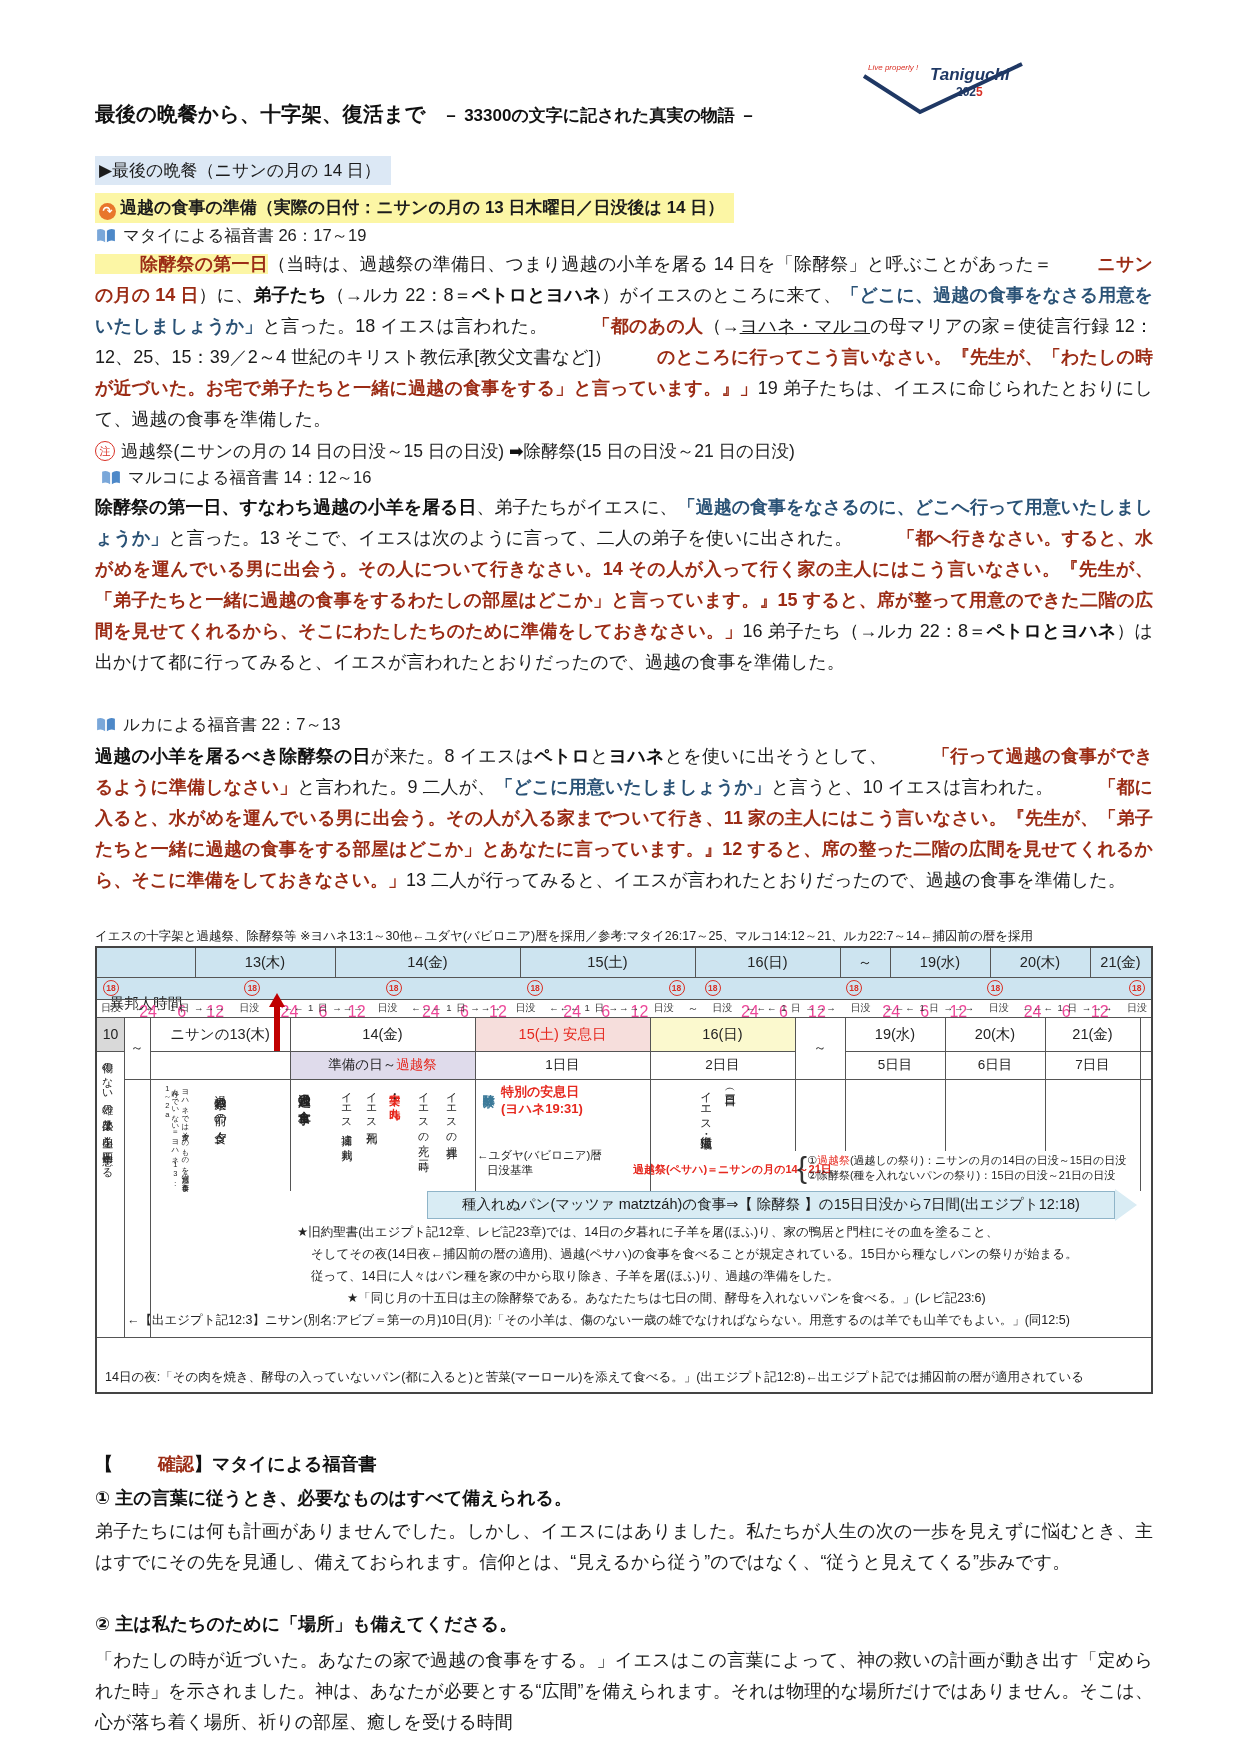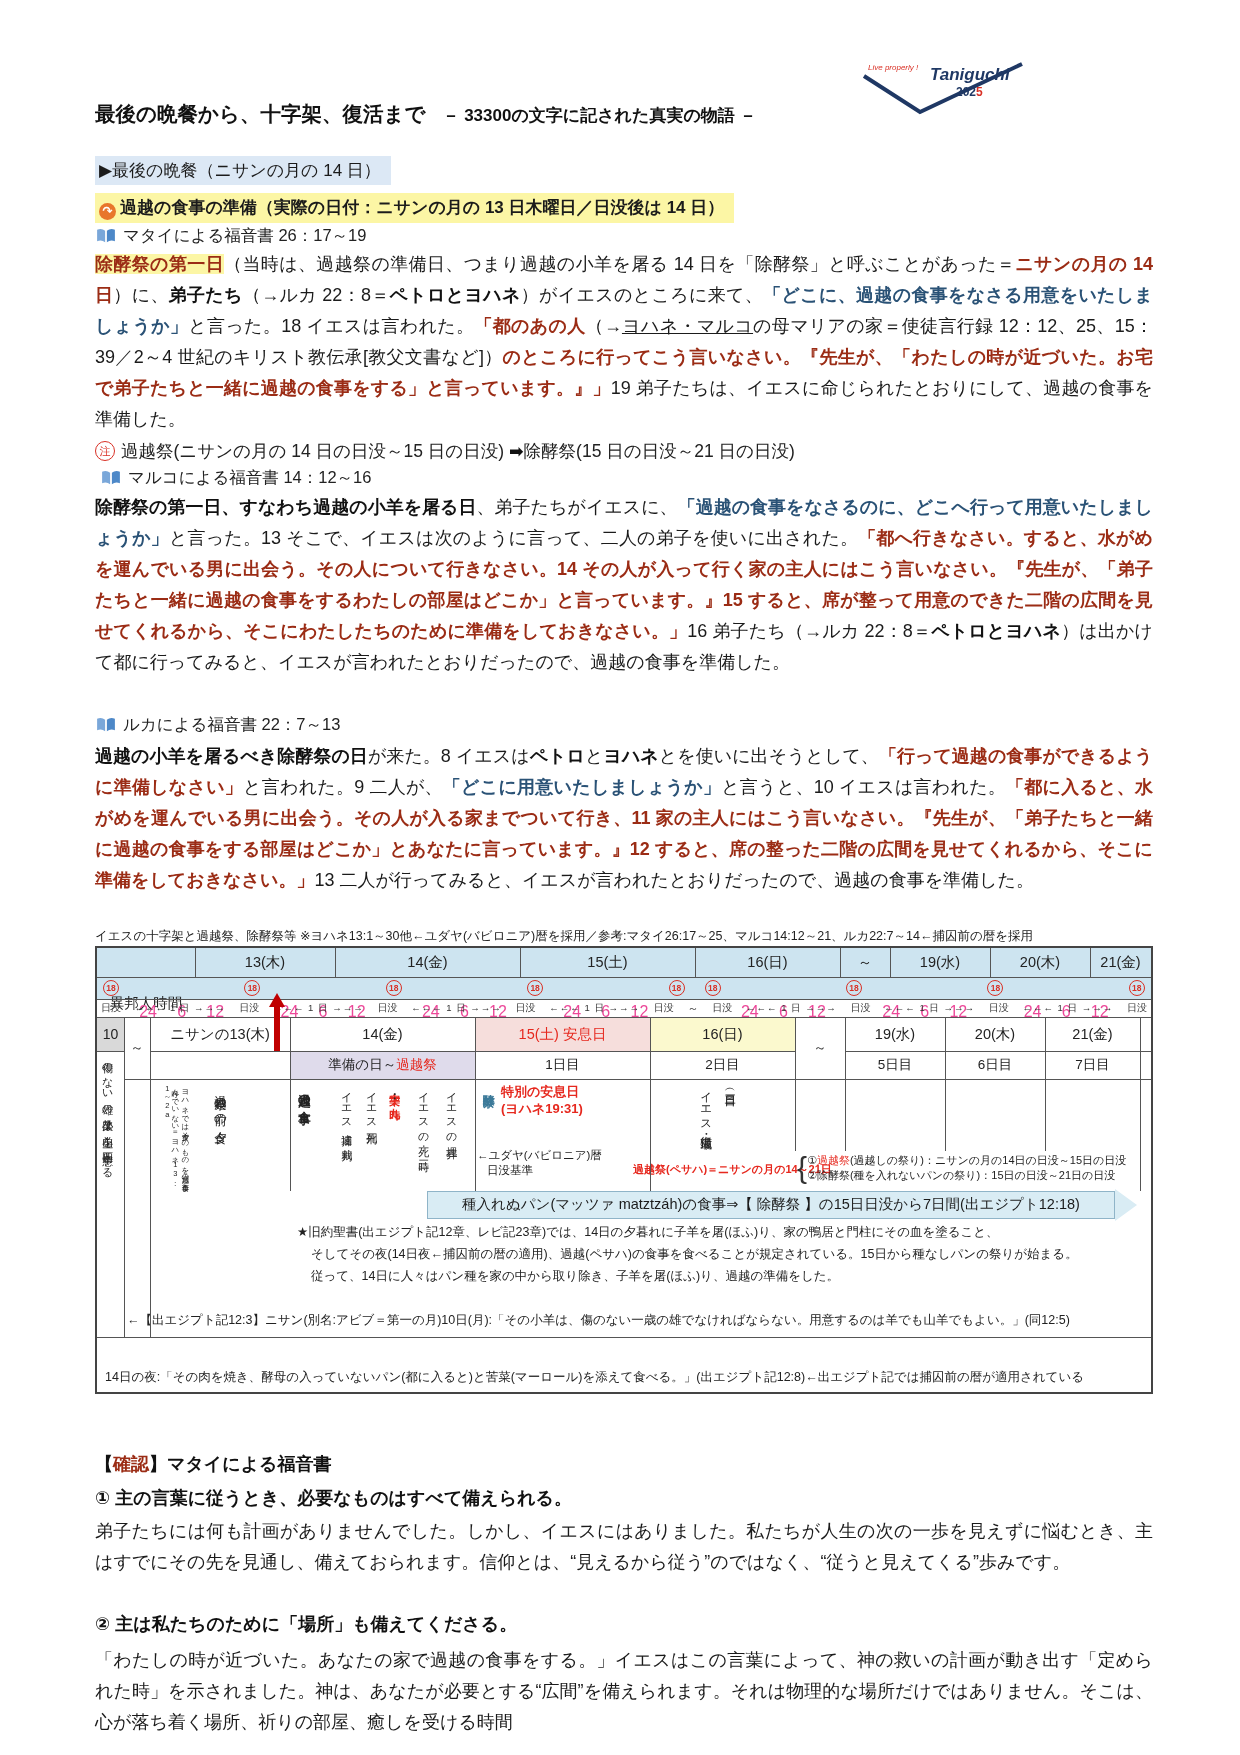--- a/index.html
+++ b/index.html
@@ -1,19 +1,19 @@
 <!DOCTYPE html>
 <html><head>
 <meta charset="utf-8">
 <style>
   html,body{margin:0;padding:0;background:#ffffff;}
   body{width:1240px;height:1755px;position:relative;font-family:"Liberation Sans","DejaVu Sans",sans-serif;color:#1b1b1b;}
   .abs{position:absolute;}
   
-  .r{color:#9B2C15;font-weight:bold;}
+  .r{color:#9B2C15;font-weight:bold;padding-left:45px;}
   .b{color:#2A5276;font-weight:bold;}
   .bk{font-weight:bold;color:#111;}
   .u{text-decoration:underline;}
   .hly{background:#FCF6A5;}
   .tr{color:#E6281E;}
   .para{width:1058px;font-size:18px;line-height:31px;text-align:justify;}
   .ref{display:flex;align-items:center;gap:6px;font-size:16.5px;color:#222;}
   .sechead{font-size:17px;padding:3px 10px 3px 4px;display:inline-block;}
   .title-l{font-size:20.5px;font-weight:bold;color:#111;text-align:right;}
   .title-s{font-size:17px;font-weight:bold;color:#111;}
@@ -222,20 +222,21 @@
         <span class="pnote-line" style="display:block;"><span>②除酵祭(種を入れないパンの祭り)：15日の日没～21日の日没</span></span>
       </span>
     </div>
 
     <div class="band" style="left:330px;top:243px;width:688px;height:28px;">種入れぬパン(マッツァ matztzáh)の食事⇒【 除酵祭 】の15日日没から7日間(出エジプト12:18)</div>
     <div class="band-head" style="left:1018px;top:241px;"></div>
 
     <div class="tline" style="left:200px;top:276px;">★旧約聖書(出エジプト記12章、レビ記23章)では、14日の夕暮れに子羊を屠(ほふ)り、家の鴨居と門柱にその血を塗ること、</div>
     <div class="tline" style="left:214px;top:298px;">そしてその夜(14日夜←捕囚前の暦の適用)、過越(ペサハ)の食事を食べることが規定されている。15日から種なしパンの祭りが始まる。</div>
     <div class="tline" style="left:214px;top:320px;">従って、14日に人々はパン種を家の中から取り除き、子羊を屠(ほふ)り、過越の準備をした。</div>
+    <div class="tline" style="left:250px;top:342px;">★「同じ月の十五日は主の除酵祭である。あなたたちは七日の間、酵母を入れないパンを食べる。」(レビ記23:6)</div>
     <div class="tline" style="left:30px;top:364px;">←【出エジプト記12:3】ニサン(別名:アビブ＝第一の月)10日(月):「その小羊は、傷のない一歳の雄でなければならない。用意するのは羊でも山羊でもよい。」(同12:5)</div>
 
     <div class="tline" style="left:8px;top:421px;">14日の夜:「その肉を焼き、酵母の入っていないパン(都に入ると)と苦菜(マーロール)を添えて食べる。」(出エジプト記12:8)←出エジプト記では捕囚前の暦が適用されている</div>
 
     <div class="hl" style="left:0;top:29px;width:1054px;"></div>
     <div class="hl" style="left:0;top:51px;width:1054px;"></div>
     <div class="hl" style="left:0;top:69px;width:1054px;"></div>
     <div class="hl" style="left:0;top:103px;width:27px;"></div>
     <div class="hl" style="left:53px;top:103px;width:645px;"></div>
     <div class="hl" style="left:748px;top:103px;width:306px;"></div>

